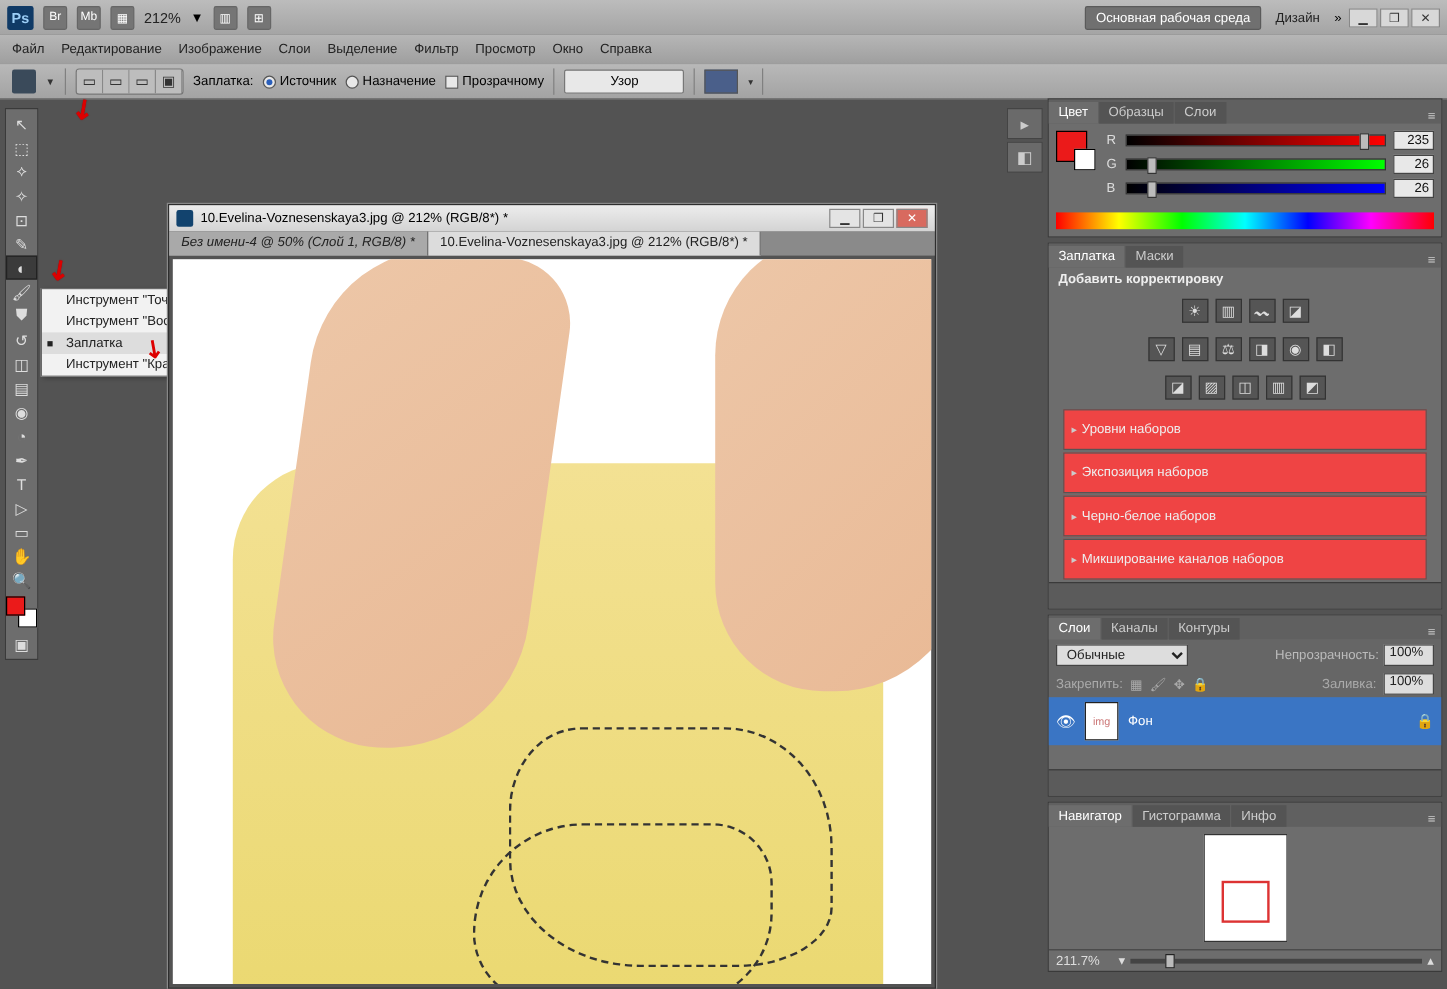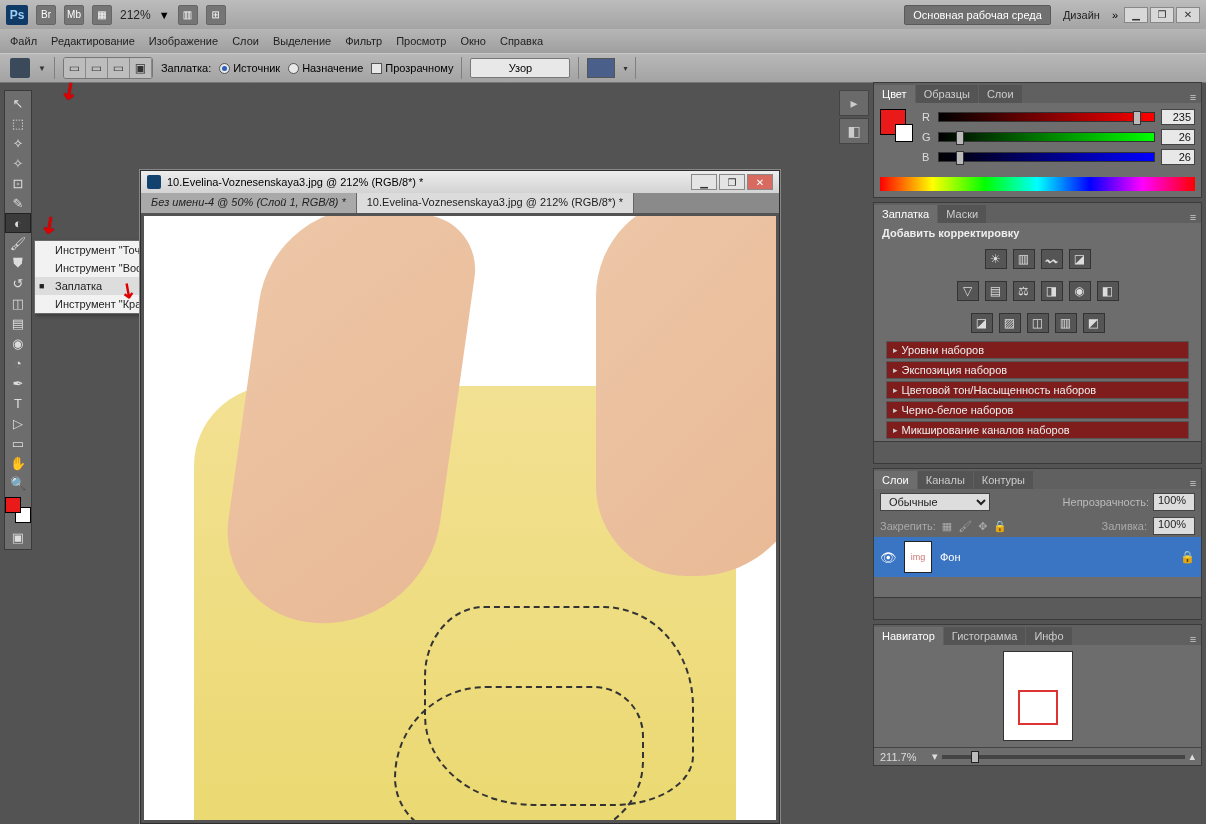--- a/index.html
+++ b/index.html
@@ -92,21 +92,21 @@
 .sltrack { flex:1; height:10px; background:linear-gradient(to right,#000,#f00); position:relative; border:1px solid #333; }
 .sltrack.g { background:linear-gradient(to right,#000,#0f0); }
 .sltrack.b { background:linear-gradient(to right,#000,#00f); }
 .sltrack .knob { position:absolute; top:-2px; width:8px; height:14px; background:#bbb; border:1px solid #333; }
 .slval { width:34px; height:16px; background:#e8e8e8; border:1px solid #444; color:#111; text-align:right; padding-right:3px; line-height:14px; }
 .spectrum { height:14px; margin:2px 6px 6px; background:linear-gradient(to right,red,yellow,lime,cyan,blue,magenta,red); }
 
 .adj-panel .hdr { padding:4px 8px; color:#eee; font-weight:bold; }
 .adj-panel .iconrow { display:flex; justify-content:center; gap:6px; padding:6px 0; }
 .adj-panel .aicon { width:22px;height:20px;background:#555;border:1px solid #333;display:flex;align-items:center;justify-content:center;color:#ddd;font-size:12px; }
-.adj-panel .presetrow { margin:2px 12px; height:18px; background:#7f1d1d; border:1px solid #555; display:flex; align-items:center; padding:0 6px; color:#eee; }
+.adj-panel .presetrow { margin:2px 12px; height:18px; background:#ef4444; border:1px solid #555; display:flex; align-items:center; padding:16px 6px; color:#eee; }
 .adj-panel .presetrow::before { content:"▸"; margin-right:4px; font-size:9px; color:#ccc; }
 
 .layers-panel .lbar { display:flex; align-items:center; gap:4px; padding:4px 6px; background:#666; }
 .layers-panel select,.layers-panel .fld { background:#ddd; border:1px solid #444; color:#222; height:18px; padding:0 4px; }
 .layers-panel .lockrow { display:flex; align-items:center; gap:6px; padding:2px 6px; background:#666; color:#aaa; font-size:10px; }
 .layerlist { background:#6d6d6d; min-height:60px; }
 .layer { display:flex; align-items:center; background:#3a75c4; color:#fff; height:40px; padding:0 6px; gap:8px; }
 .layer .eye { width:16px; color:#fff; font-size:13px; }
 .layer .thumb { width:28px; height:32px; background:#fff; border:1px solid #222; display:flex;align-items:center;justify-content:center;font-size:9px;color:#c77; }
 .layer .lock { margin-left:auto; font-size:12px; }
@@ -334,21 +334,20 @@
     </div>
     <div class="iconrow">
       <div class="aicon">◪</div>
       <div class="aicon">▨</div>
       <div class="aicon">◫</div>
       <div class="aicon">▥</div>
       <div class="aicon">◩</div>
     </div>
     <div class="presetrow">Уровни наборов</div>
     <div class="presetrow">Экспозиция наборов</div>
-    <div class="presetrow">Цветовой тон/Насыщенность наборов</div>
     <div class="presetrow">Черно-белое наборов</div>
     <div class="presetrow">Микширование каналов наборов</div>
     <div class="lfoot"></div>
   </div>
 
   <div class="panel layers-panel">
     <div class="ptabs">
       <div class="ptab active">Слои</div>
       <div class="ptab">Каналы</div>
       <div class="ptab">Контуры</div>

